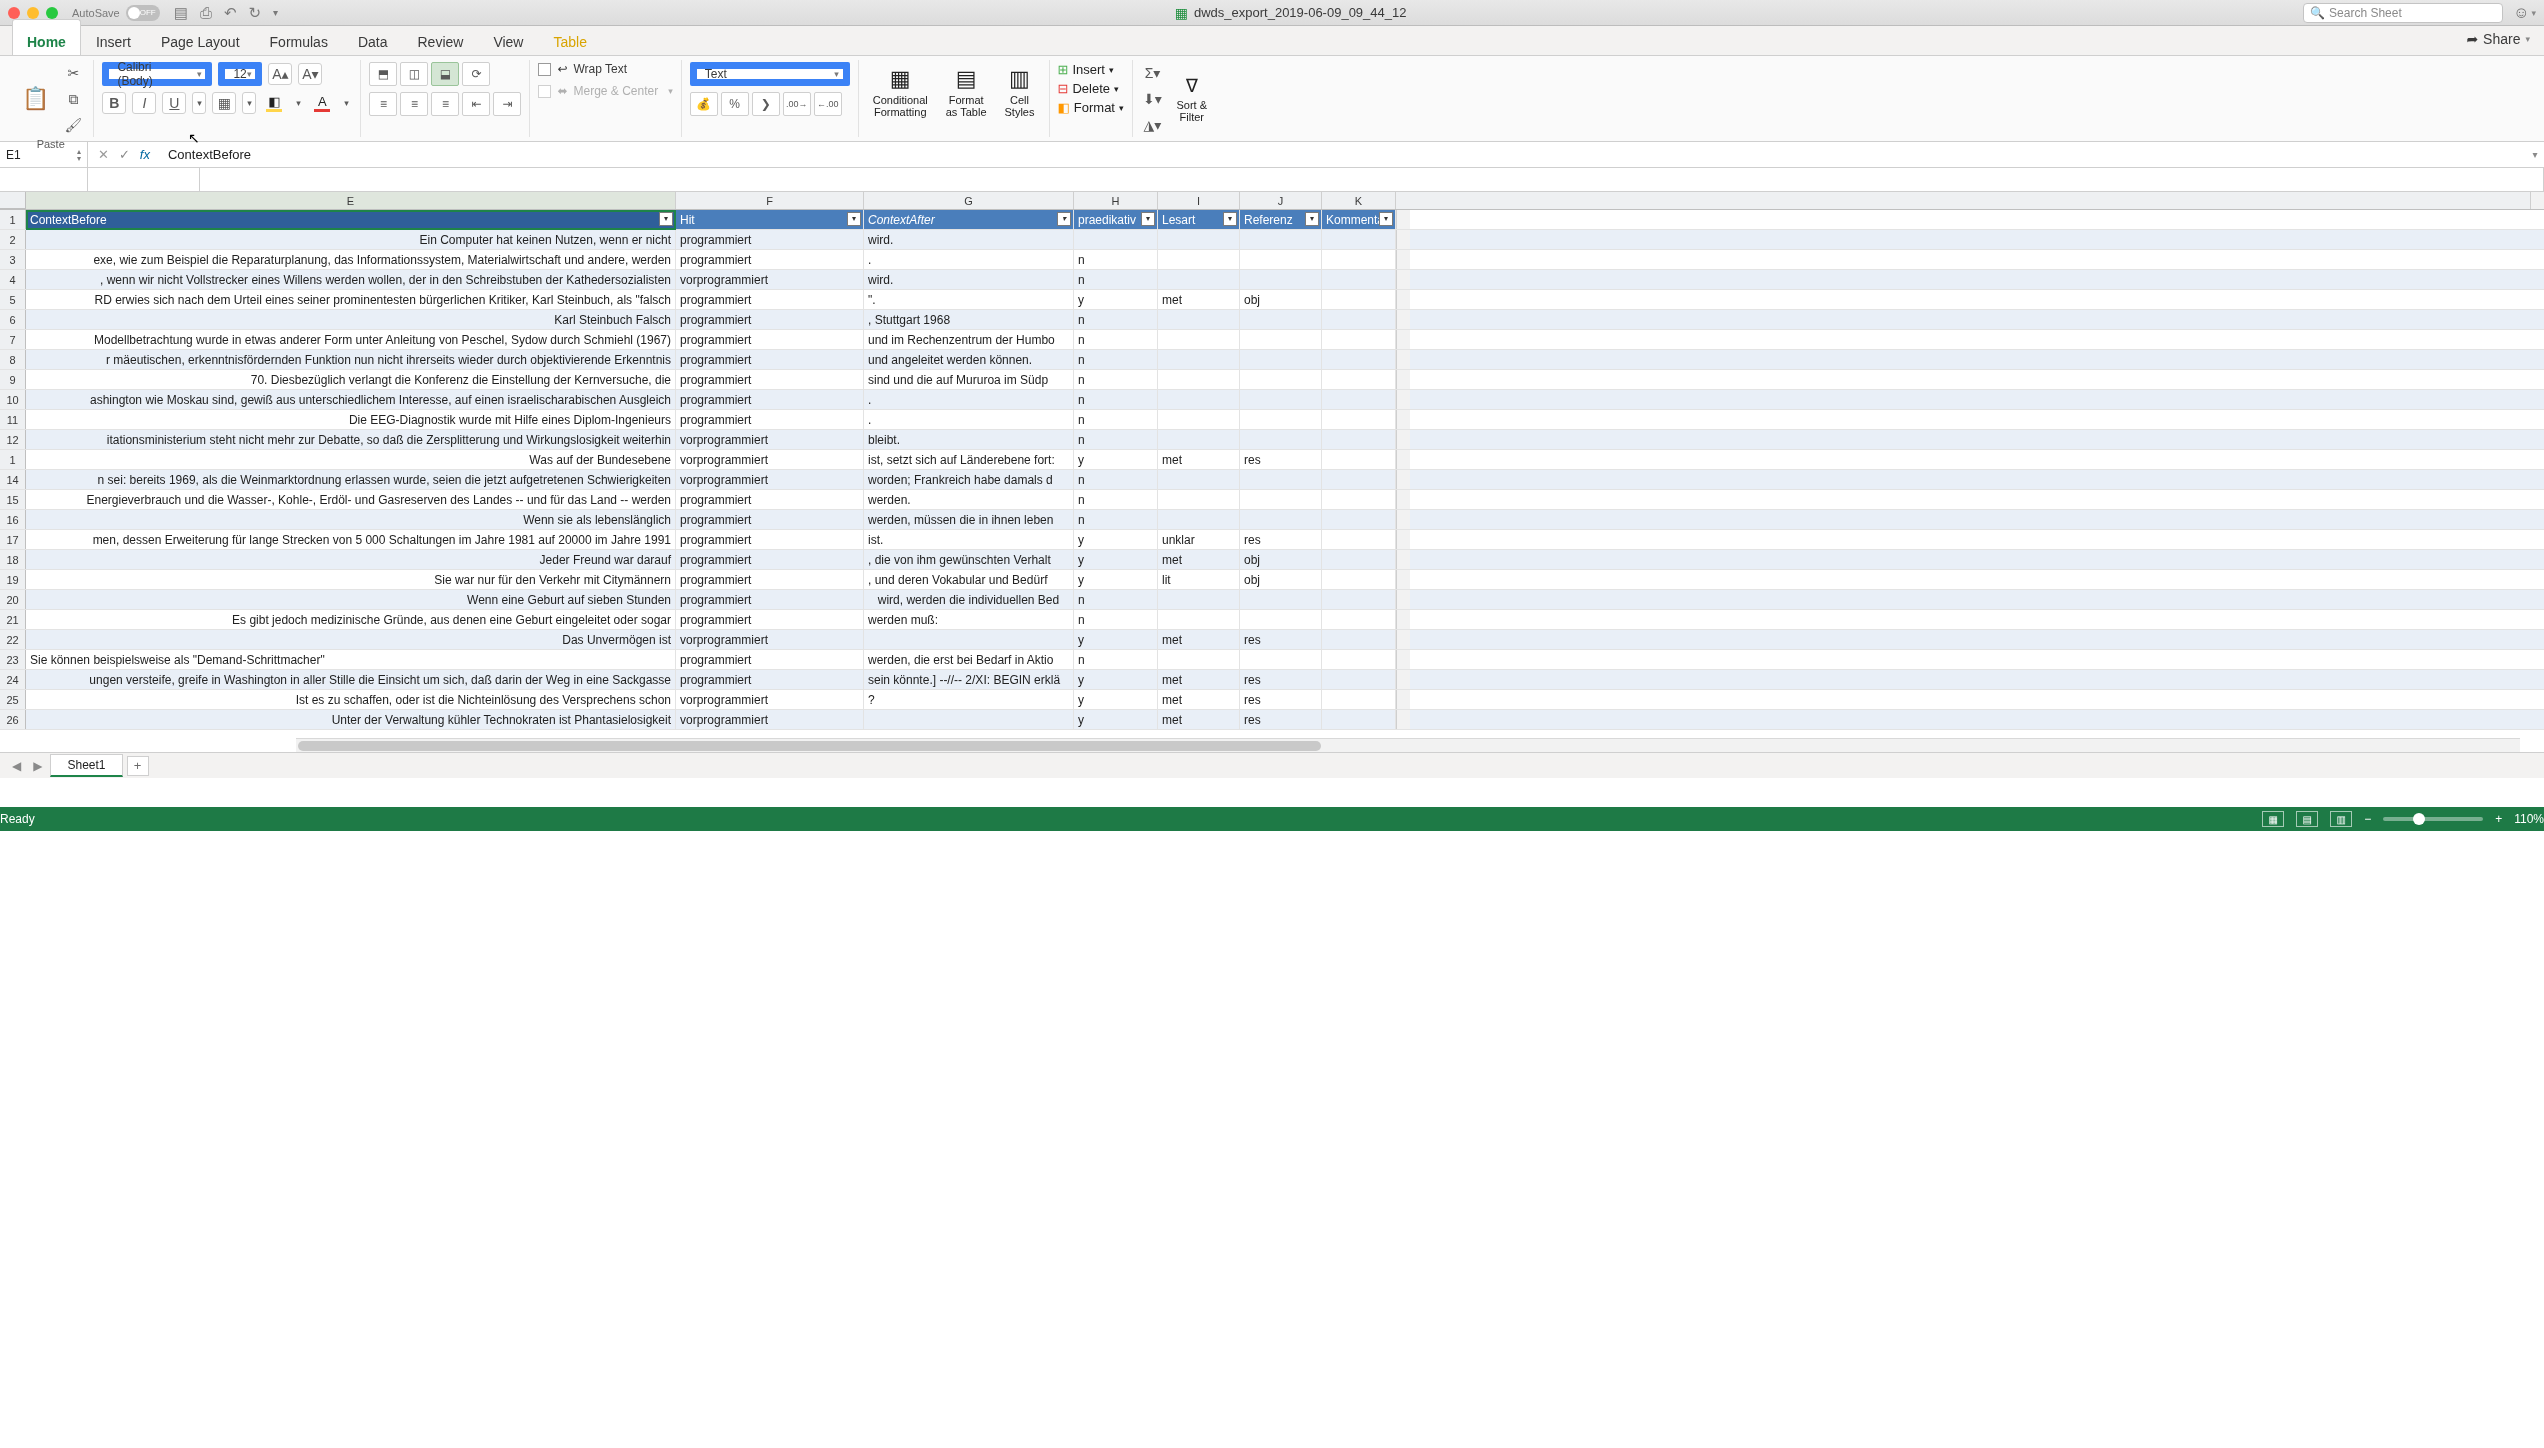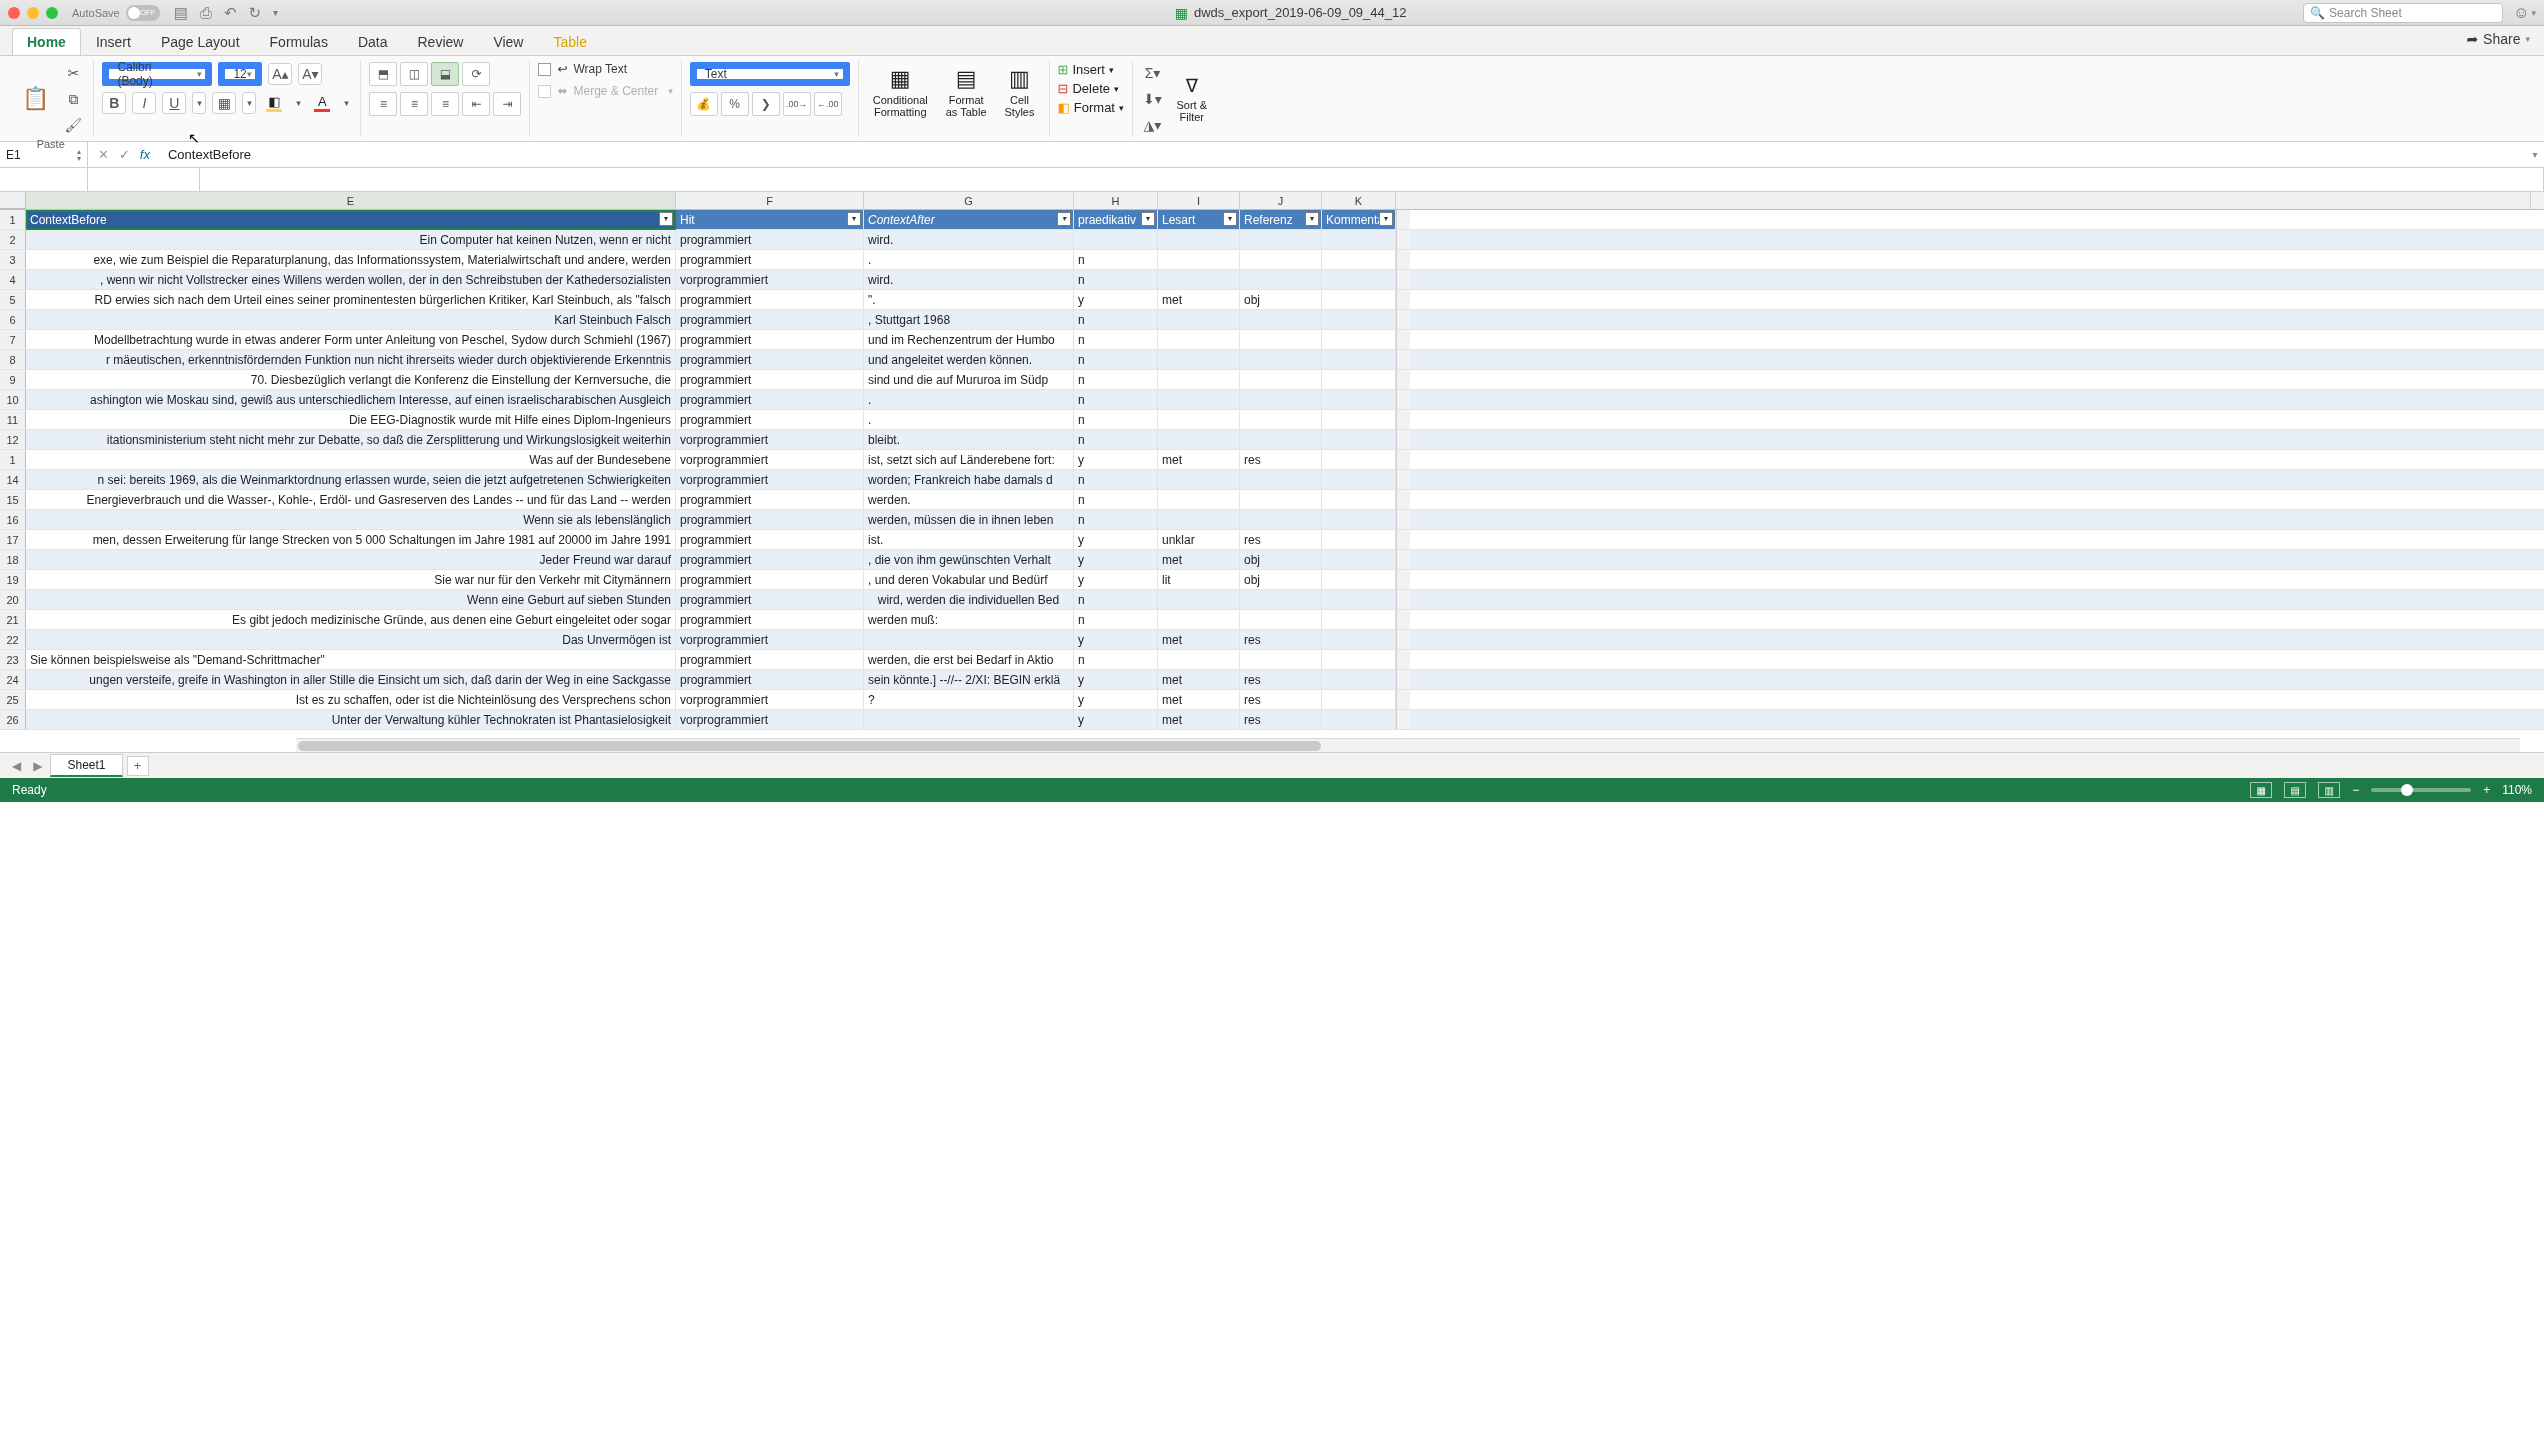--- a/index.html
+++ b/index.html
@@ -15,21 +15,21 @@
 .switch::before{content:"";position:absolute;left:2px;top:2px;width:12px;height:12px;background:#fff;border-radius:50%;}
 .qat { display:flex; gap:12px; color:#7a7a7a; align-items:center; }
 .qat span{font-size:15px;}
 .title-center{ flex:1; text-align:center; display:flex; align-items:center; justify-content:center; gap:6px; color:#3a3a3a;}
 .title-center .xicon{ color:#1e8e3e; font-size:14px; }
 .searchbox{ width:200px; height:20px; border:1px solid #c4c4c4; border-radius:4px; background:#fff; display:flex; align-items:center; padding:0 6px; color:#8a8a8a; font-size:12px; gap:4px;}
 .smile{ margin-left:10px; color:#6a6a6a; font-size:16px;}
 
 
 .ribbon-tabs{ height:30px; background:#f3f2f1; display:flex; align-items:flex-end; padding:0 12px; border-bottom:1px solid #cfcfcf; position:relative;}
-.rtab{ padding:5px 14px 5px; font-size:14px; color:#3a3a3a; border:1px solid transparent; border-bottom:none; cursor:default;}
+.rtab{ padding:14px 14px 5px; font-size:14px; color:#3a3a3a; border:1px solid transparent; border-bottom:none; cursor:default;}
 .rtab.active{ background:#fff; border-color:#cfcfcf; color:#1e8449; font-weight:600; border-radius:3px 3px 0 0;}
 .rtab.context{ color:#d9a400; }
 .share{ position:absolute; right:14px; top:5px; font-size:14px; color:#3a3a3a; display:flex; align-items:center; gap:5px;}
 
 
 .ribbon{ height:86px; background:#fafafa; border-bottom:1px solid #cfcfcf; display:flex; align-items:stretch; padding:4px 8px; gap:0;}
 .group{ display:flex; flex-direction:column; padding:2px 8px; border-right:1px solid #e2e2e2; justify-content:space-between;}
 .group .controls{ display:flex; gap:6px; align-items:center; flex-wrap:wrap;}
 .biglabel{ text-align:center; font-size:11px; color:#5a5a5a; margin-top:2px;}
 .bigbtn{ display:flex; flex-direction:column; align-items:center; gap:2px; padding:4px 6px;}
@@ -83,21 +83,21 @@
 .hscroll{ position:absolute; bottom:0; left:296px; right:24px; height:14px; background:#f2f2f2; border-top:1px solid #d8d8d8; display:flex; align-items:center;}
 .hscroll .thumb{ height:10px; background:#c9c9c9; border-radius:5px; margin-left:2px; width:46%;}
 
 
 .sheettabs{ height:26px; background:#f3f2f1; border-top:1px solid #cfcfcf; display:flex; align-items:center; padding:0 8px; gap:4px;}
 .navarr{ color:#8a8a8a; font-size:12px; padding:0 4px;}
 .stab{ padding:3px 16px; background:#fff; border:1px solid #cfcfcf; border-bottom:2px solid #1e8449; font-size:12px;}
 .addsheet{ width:22px; height:20px; border:1px solid #cfcfcf; background:#fff; text-align:center; line-height:18px; color:#6a6a6a;}
 
 
-.status{ height:24px; background:#1e7a46; color:#fff; display:flex; align-items:center; padding:0 12px; font-size:12px; justify-content:space-between;}
+.status{ height:24px; background:#1e7a46; color:#fff; display:flex; align-items:center; padding:0 0; font-size:12px; justify-content:space-between;margin-top:29px;}
 .status .right{ display:flex; align-items:center; gap:12px;}
 .viewbtn{ width:22px; height:16px; border:1px solid rgba(255,255,255,.6); display:flex; align-items:center; justify-content:center; font-size:10px;}
 .zoom-slider{ width:100px; height:4px; background:rgba(255,255,255,.4); position:relative; border-radius:2px;}
 .zoom-slider .dot{ position:absolute; left:30%; top:-4px; width:12px; height:12px; background:#fff; border-radius:50%;}
 
 .cursor-arrow{ position:absolute; left:188px; top:130px; font-size:14px; color:#000; pointer-events:none;}
 </style>
 </head>
 <body>
 

